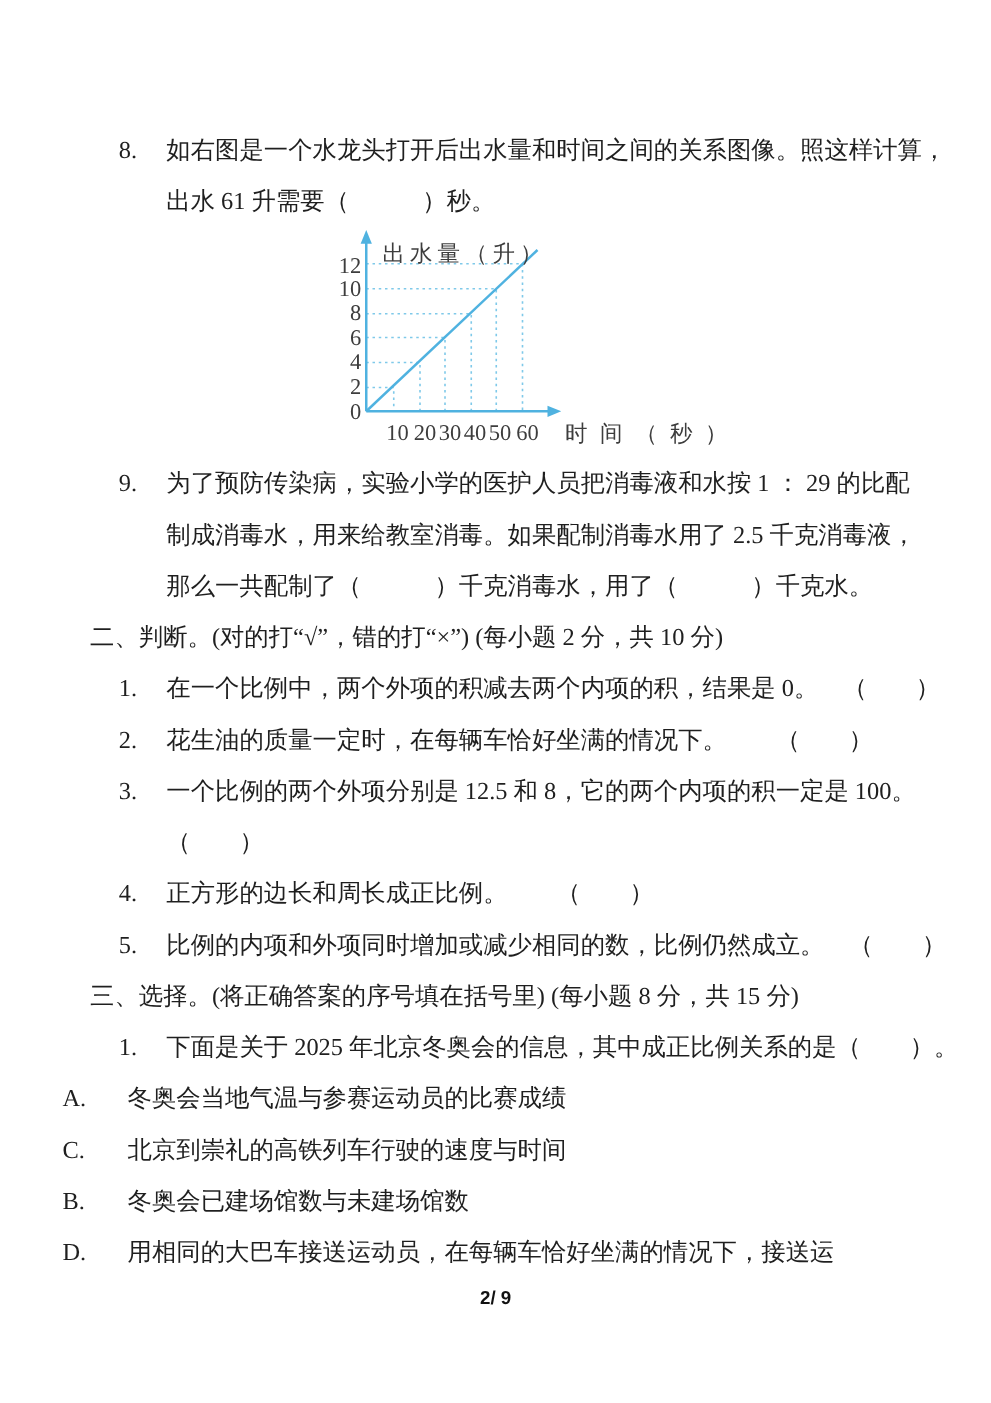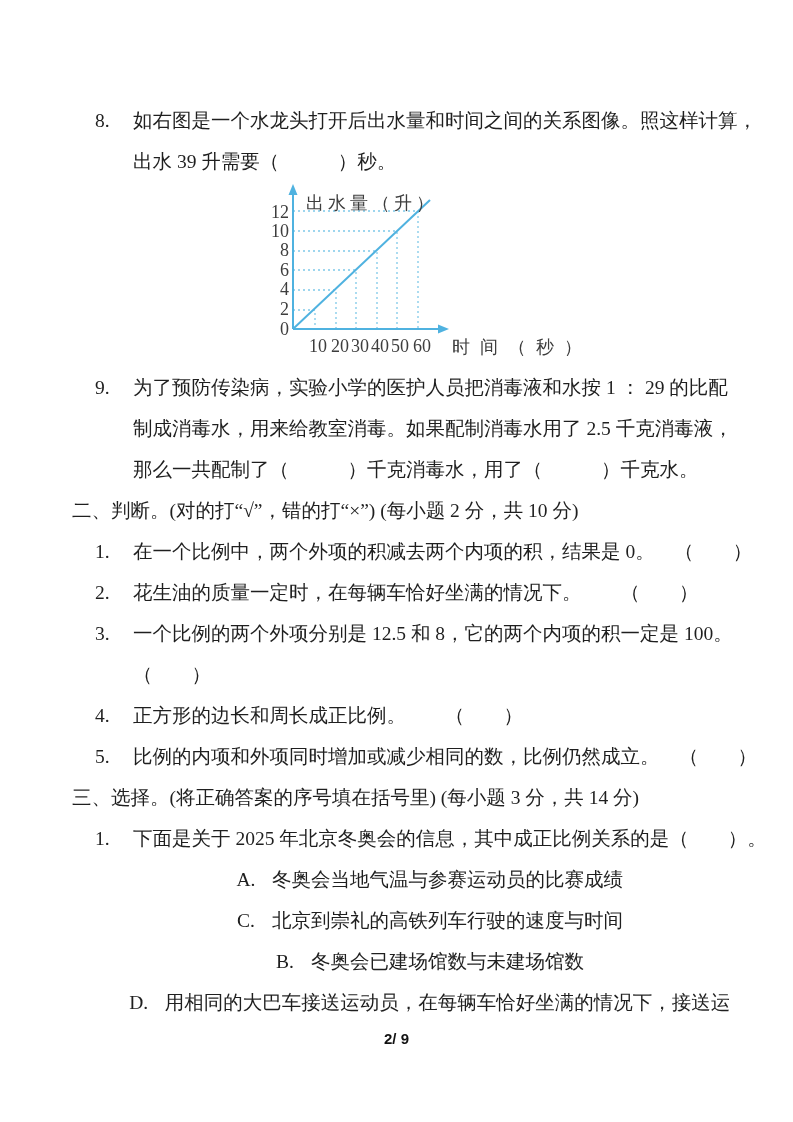--- a/index.html
+++ b/index.html
@@ -9,21 +9,21 @@
     background:#ffffff;
     font-family:"Liberation Serif","DejaVu Serif",serif;
     color:#1f1f1f;
     overflow:hidden;
   }
   .content{padding-top:100px;}
   .line{height:41px;line-height:41px;font-size:19.5px;white-space:nowrap;}
   .ind-section{padding-left:72px;}
   .ind-item{padding-left:95px;font-family:Liberation Serif, serif;}
   .ind-cont{padding-left:133px;}
-  .ind-opt{padding-left:50px;text-align:center;}
+  .ind-opt{padding-left:50px;}
   .qnum{display:inline-block;min-width:38px;}
   .optletter{display:inline-block;min-width:52px;}
   .chart-block{height:185px;margin-left:270px;}
   .chart-block svg{display:block;}
   .chart-text{fill:#3d3d3d;font-family:"Liberation Serif","DejaVu Serif",serif;font-size:18px;}
   .axis-label{letter-spacing:4px;}
   .axis-label-x{letter-spacing:10px;}
   .footer{
     position:absolute;left:0;top:1030px;width:100%;
     text-align:center;
@@ -33,21 +33,21 @@
 </style>
 </head>
 <body>
 
 <div class="page">
   <div class="content">
 
     <div class="line ind-item">
       <span class="qnum">8.</span><span>如右图是一个水龙头打开后出水量和时间之间的关系图像。照这样计算，</span>
     </div>
-    <div class="line ind-cont">出水 39 升需要（　　　）秒。</div>
+    <div class="line ind-cont">出水 61 升需要（　　　）秒。</div>
 
     <div class="chart-block">
       <svg width="360" height="185" viewBox="0 0 360 185">
 
         <g stroke="#7fc9e9" stroke-width="1.3" stroke-dasharray="2,3" fill="none">
           <path d="M23,128 H45 V147"></path>
           <path d="M23,108 H66 V147"></path>
           <path d="M23,88 H86 V147"></path>
           <path d="M23,69 H107 V147"></path>
           <path d="M23,49 H127 V147"></path>
@@ -104,21 +104,21 @@
       <span class="qnum">3.</span><span>一个比例的两个外项分别是 12.5 和 8，它的两个内项的积一定是 100。</span>
     </div>
     <div class="line ind-cont">（　　）</div>
     <div class="line ind-item">
       <span class="qnum">4.</span><span>正方形的边长和周长成正比例。　　（　　）</span>
     </div>
     <div class="line ind-item">
       <span class="qnum">5.</span><span>比例的内项和外项同时增加或减少相同的数，比例仍然成立。　（　　）</span>
     </div>
 
-    <div class="line ind-section">三、选择。(将正确答案的序号填在括号里) (每小题 3 分，共 14 分)</div>
+    <div class="line ind-section">三、选择。(将正确答案的序号填在括号里) (每小题 8 分，共 15 分)</div>
 
     <div class="line ind-item">
       <span class="qnum">1.</span><span>下面是关于 2025 年北京冬奥会的信息，其中成正比例关系的是（　　）。</span>
     </div>
     <div class="line ind-opt">
       <span class="optletter">A.</span><span>冬奥会当地气温与参赛运动员的比赛成绩</span>
     </div>
     <div class="line ind-opt">
       <span class="optletter">C.</span><span>北京到崇礼的高铁列车行驶的速度与时间</span>
     </div>

